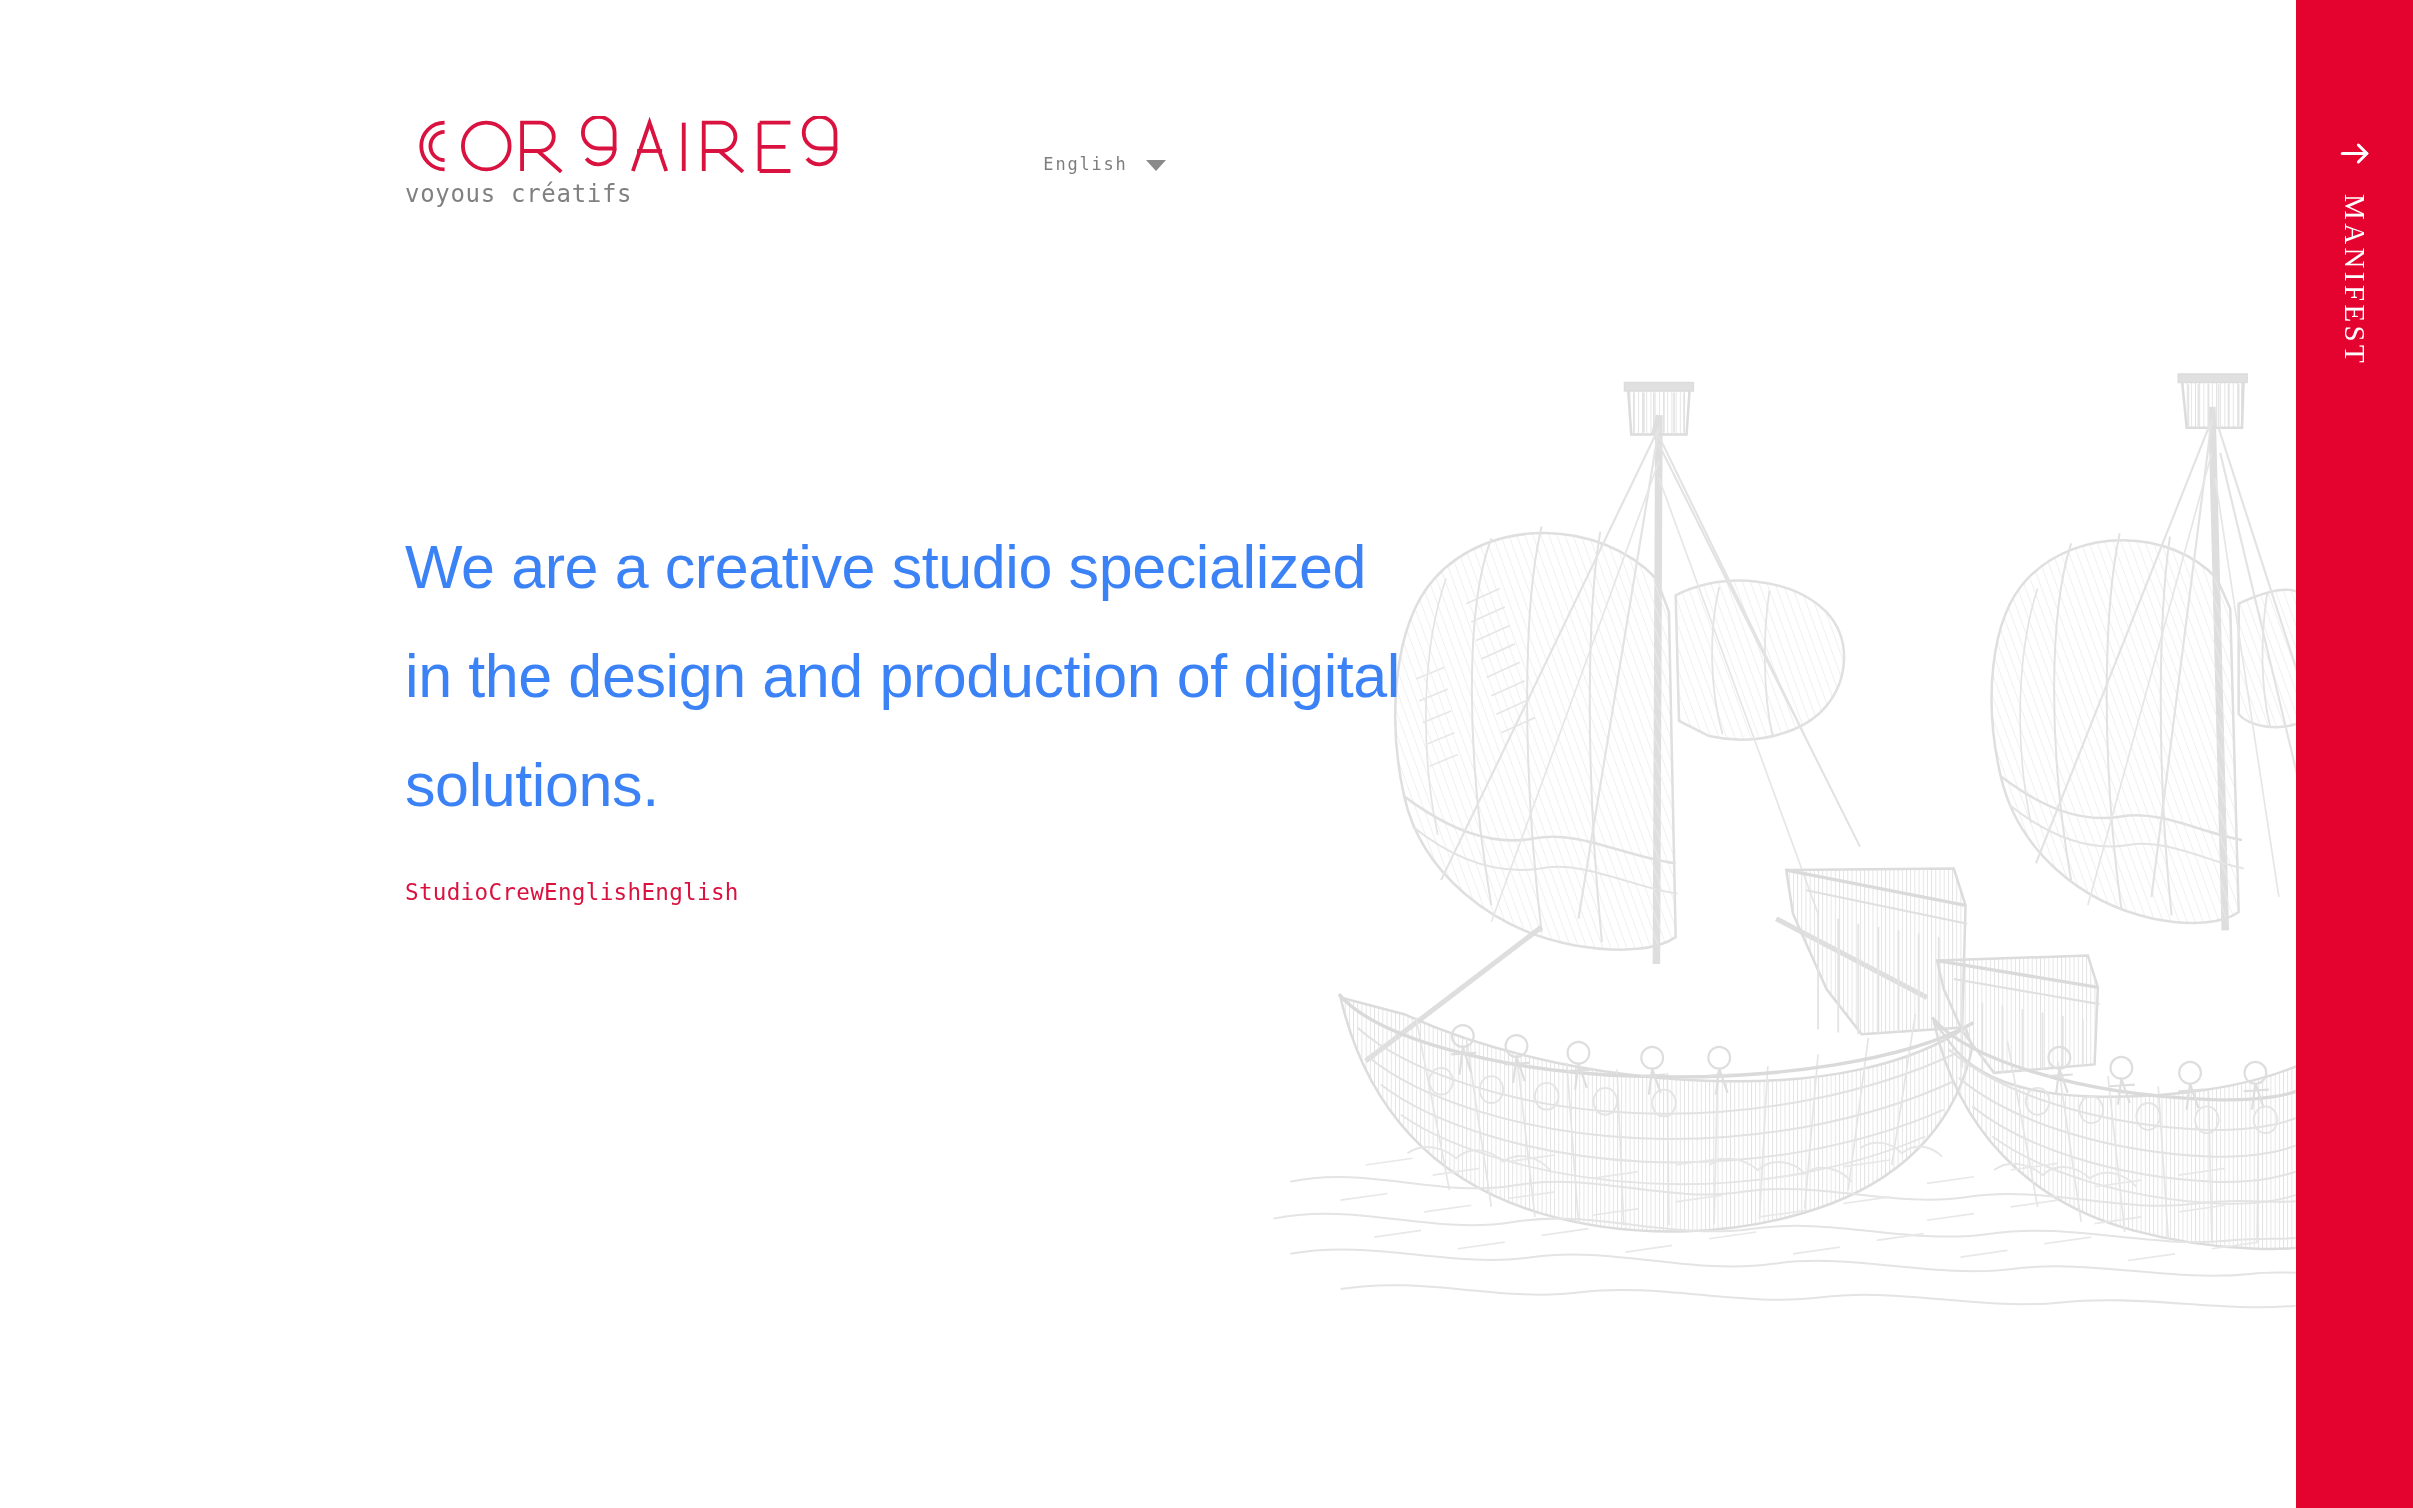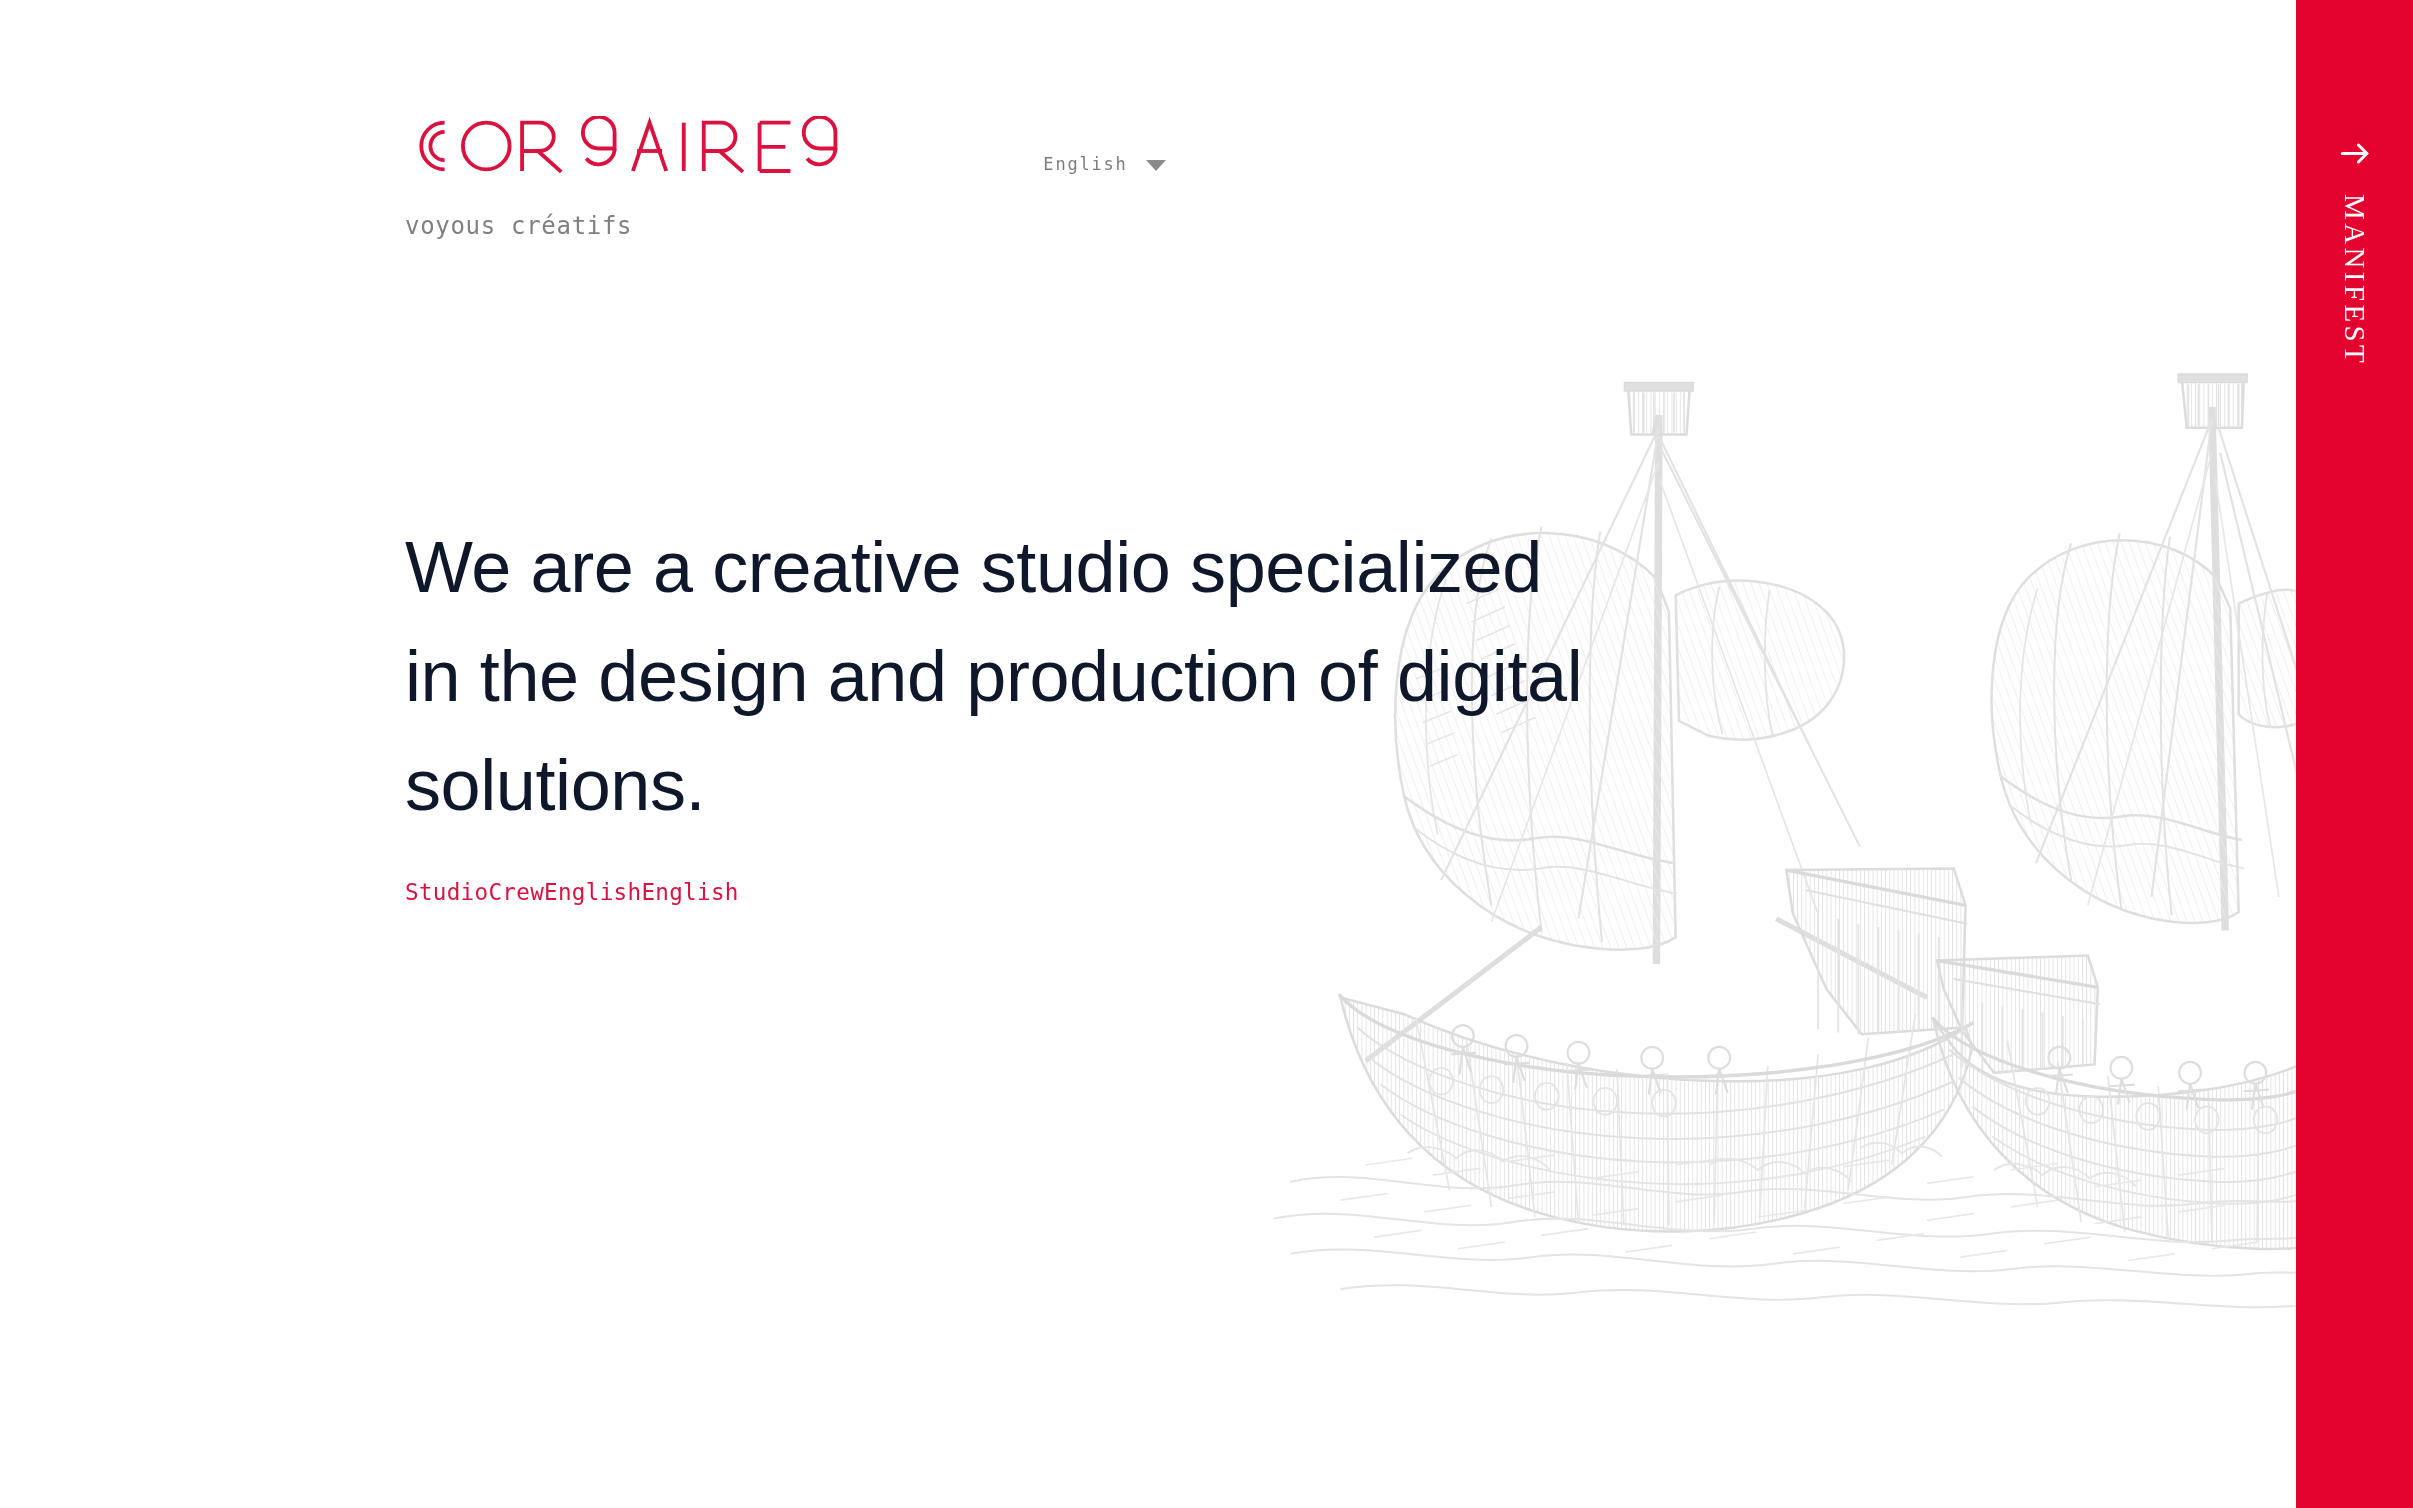--- a/index.html
+++ b/index.html
@@ -22,21 +22,21 @@
   }
   .ship-art svg { display:block; width:100%; height:100%; }
 
   
   .header { position:absolute; left:0; top:0; width:2296px; height:277px; }
 
   .brand { position:absolute; left:405px; top:116px; }
   .logo-wrap { height:60px; display:flex; align-items:flex-start; }
   .logo-svg { display:block; height:60px; width:440px; }
   .tagline {
-    margin-top:36px;
+    margin-top:4px;
     font-family:"DejaVu Sans Mono","Liberation Mono",monospace;
     font-size:24px;
     letter-spacing:0.7px;
     color:#808080;
     white-space:nowrap;
   }
 
   .lang-select {
     position:absolute; right:1130px; top:154px;
     display:flex; align-items:center; gap:18.4px;
@@ -54,25 +54,25 @@
     border-left:10px solid transparent;
     border-right:10px solid transparent;
     border-top:11px solid #8a8a8a;
     margin-top:3.4px;
   }
 
   
   .hero { position:absolute; left:405px; top:513px; width:1475px; }
   .headline {
     font-family:"Liberation Sans", sans-serif;
-    font-size:72px;
+    font-size:61px;
     font-weight:300;
     line-height:109px;
     letter-spacing:-0.4px;
-    color:#0f172a;
+    color:#3b82f6;
     white-space:pre-line;
   }
 
   .hero-nav {
     margin-top:39px;
     display:flex;
     align-items:baseline;
   }
   .hero-nav a {
     font-family:"DejaVu Sans Mono","Liberation Mono",monospace;

